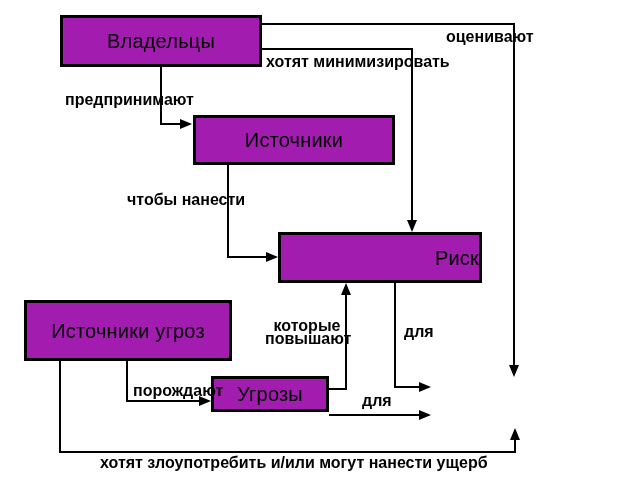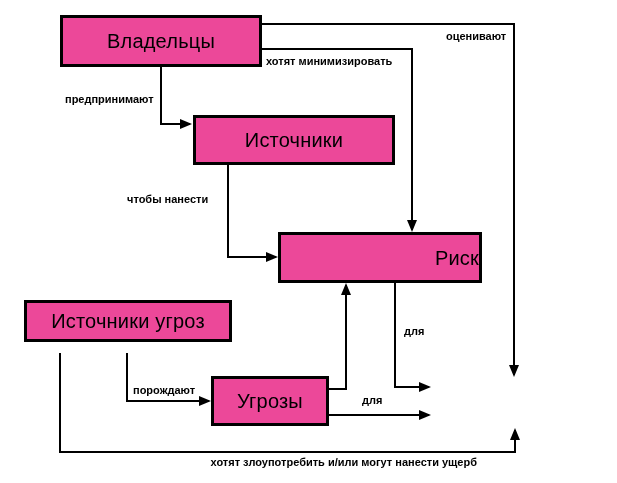--- a/index.html
+++ b/index.html
@@ -18,39 +18,39 @@
   }
   #wires {
     position: absolute;
     left: 0; top: 0;
     width: 617px; height: 483px;
   }
   .node {
     position: absolute;
     box-sizing: border-box;
     border: 3px solid #000000;
-    background: #ec4899;
+    background: #a21caf;
     display: flex;
     flex-direction: column;
     align-items: center;
     justify-content: center;
     text-align: center;
     font-size: 20px;
     line-height: 24px;
     letter-spacing: 0.2px;
   }
   #n-owners          { left: 60px;  top: 15px;  width: 202px; height: 52px; }
   #n-countermeasures { left: 193px; top: 115px; width: 202px; height: 50px; }
   #n-risk            { left: 278px; top: 232px; width: 204px; height: 51px; align-items: flex-end; }
-  #n-threat-sources  { left: 24px;  top: 300px; width: 208px; height: 42px; gap: 13px; }
-  #n-threats         { left: 211px; top: 376px; width: 118px; height: 50px; }
+  #n-threat-sources  { left: 24px;  top: 300px; width: 208px; height: 61px; gap: 13px; }
+  #n-threats         { left: 211px; top: 376px; width: 118px; height: 36px; }
   #n-assets          { left: 431px; top: 377px; width: 169px; height: 51px; }
   .elabel {
     position: absolute;
-    font-size: 11px;
+    font-size: 16px;
     font-weight: bold;
     line-height: 13px;
     white-space: nowrap;
   }
   #l-undertake   { left: 65px;  top: 93px;  }
   #l-minimize    { left: 266px; top: 55px;  }
   #l-evaluate    { left: 446px; top: 30px;  }
   #l-lower       { left: 127px; top: 193px; }
   #l-increase    { left: 265px; top: 319px; width: 84px; text-align: center; }
   #l-risk-for    { left: 404px; top: 325px; }
@@ -105,20 +105,24 @@
 
 
   <div class="elabel" id="l-undertake">предпринимают</div>
 
   <div class="elabel" id="l-minimize">хотят минимизировать</div>
 
   <div class="elabel" id="l-evaluate">оценивают</div>
 
   <div class="elabel" id="l-lower">чтобы нанести</div>
 
+  <div class="elabel" id="l-increase">
+    <span>которые</span>
+    <span>повышают</span>
+  </div>
 
   <div class="elabel" id="l-risk-for">для</div>
 
   <div class="elabel" id="l-spawn">порождают</div>
 
   <div class="elabel" id="l-threats-for">для</div>
 
   <div class="elabel" id="l-abuse">хотят злоупотребить и/или могут нанести ущерб</div>
 
 </div>

